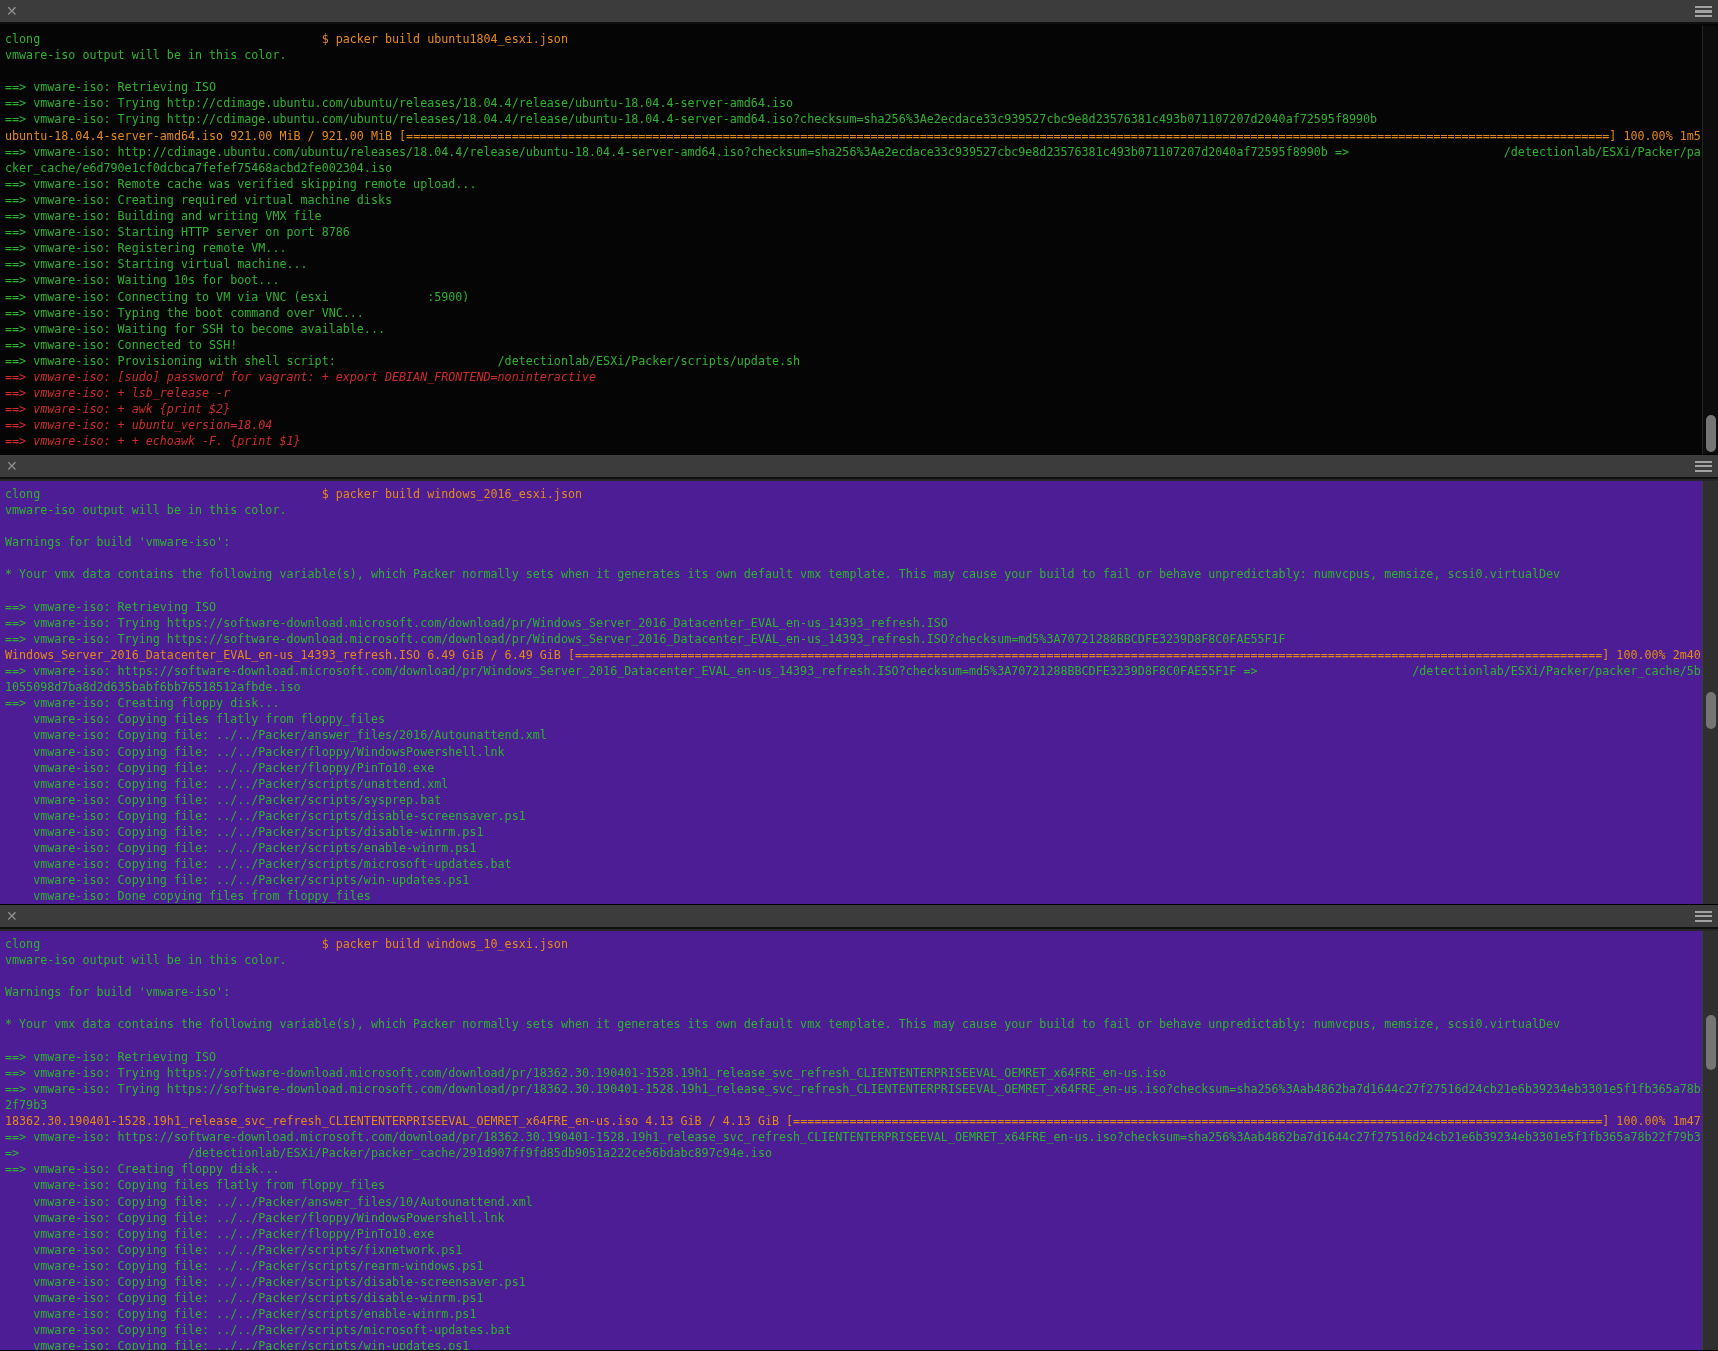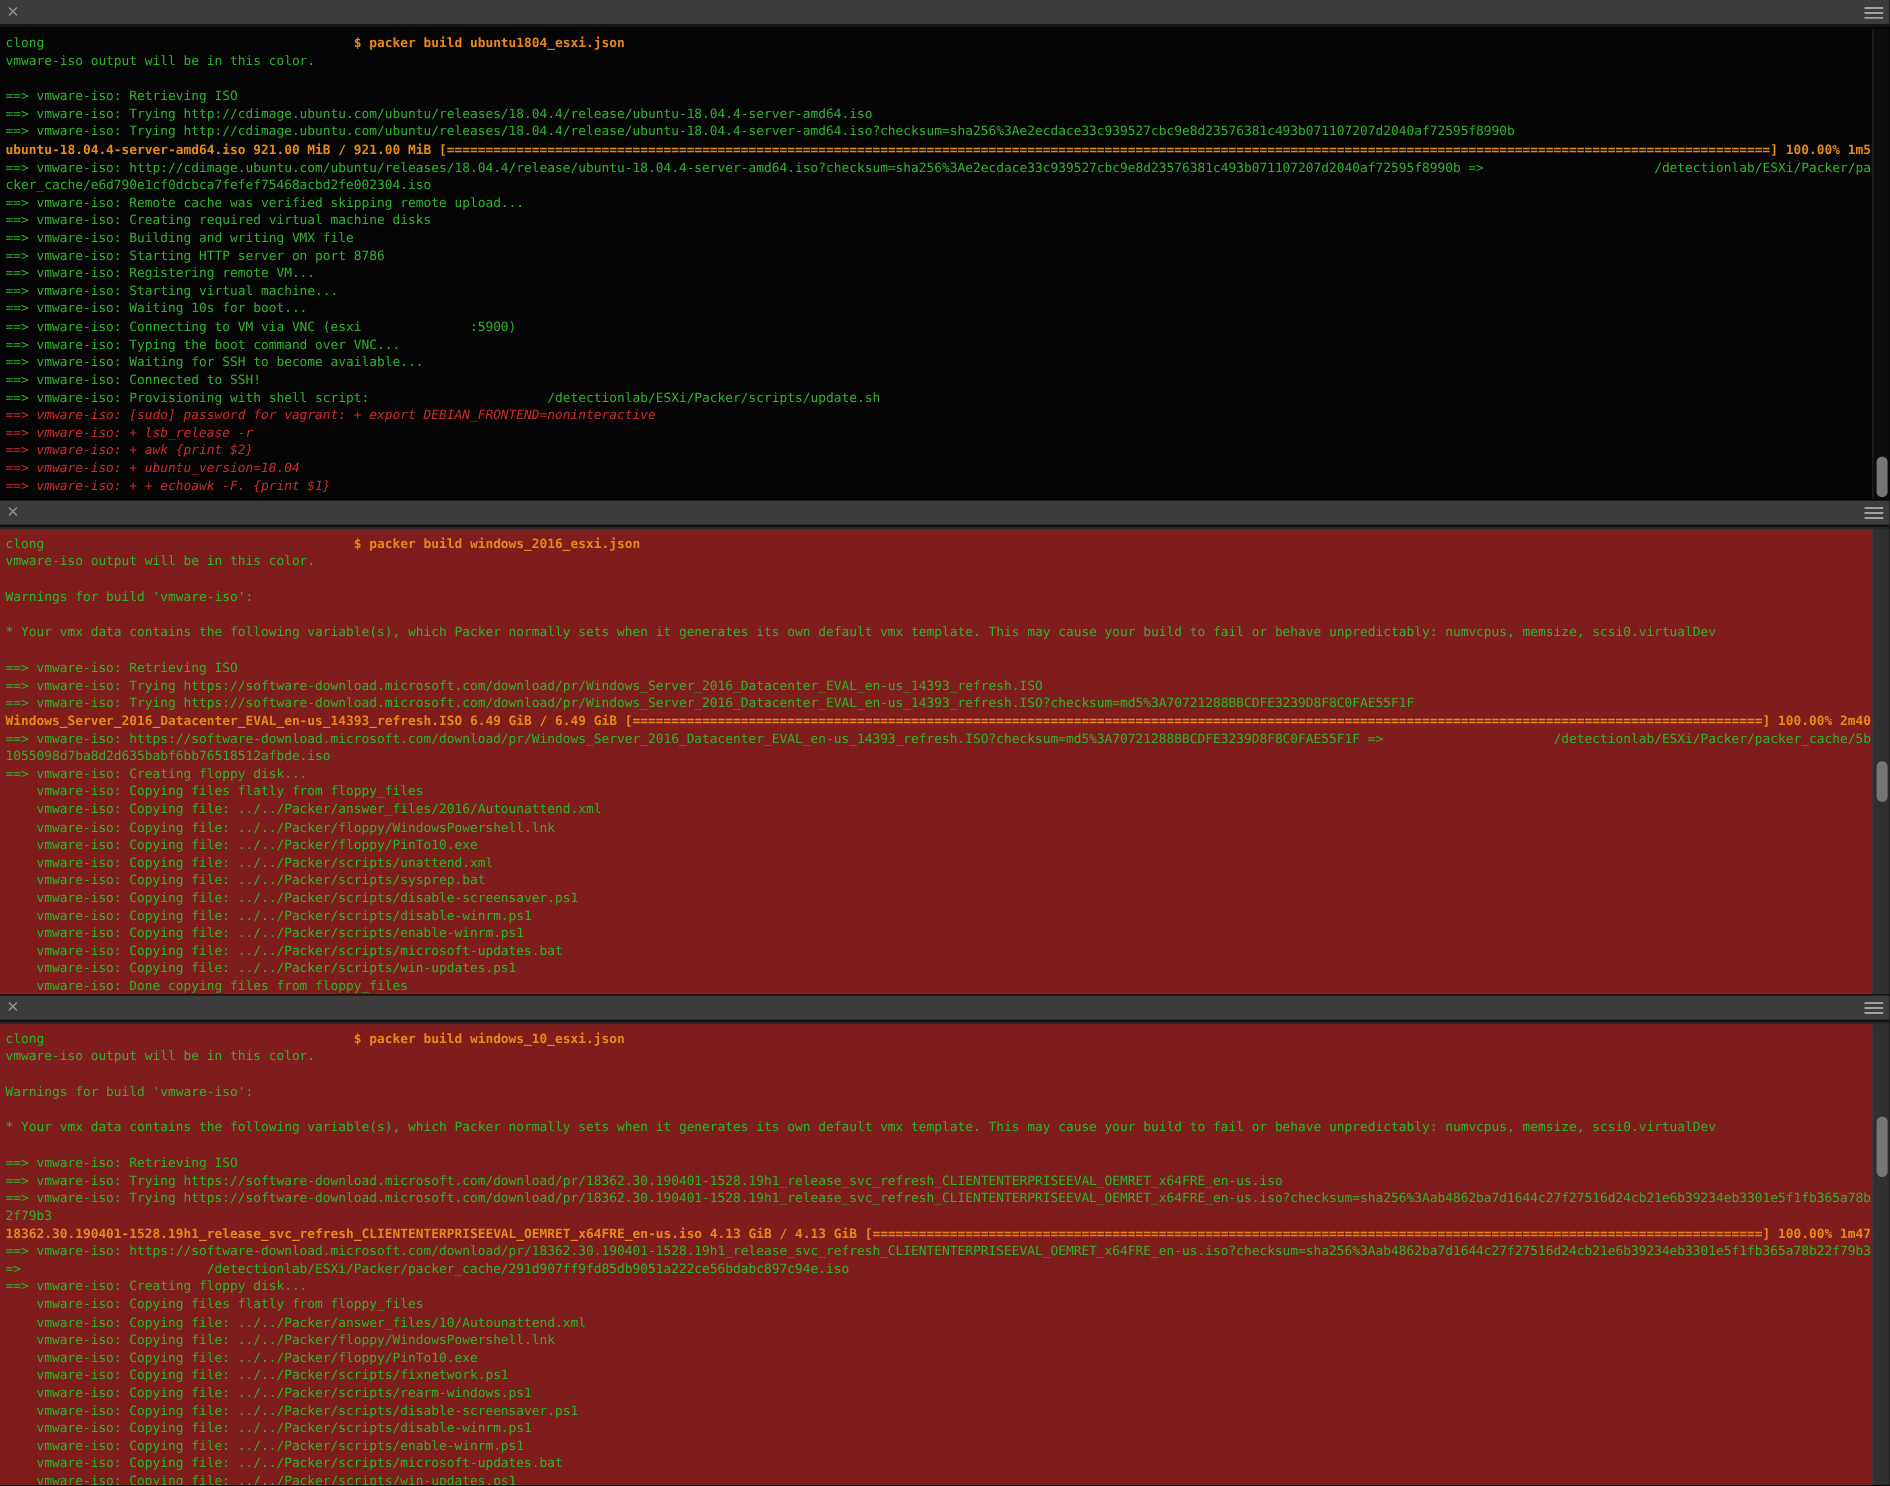--- a/index.html
+++ b/index.html
@@ -26,27 +26,27 @@
     width:17px; height:11px;
     background:repeating-linear-gradient(to bottom, #a2a2a2 0 2px, rgba(0,0,0,0) 2px 4.5px);
   }
 
   .content {
     position:absolute; top:26px; left:0; right:16px; bottom:0;
     padding:5px 0 0 5px; overflow:hidden;
     font-size:11.7px; line-height:16.1px; white-space:pre;
   }
   .pane-1 .content { background:#050505; }
-  .pane-2 .content, .pane-3 .content { background:#7f1d1d; }
+  .pane-2 .content, .pane-3 .content { background:#4c1d95; }
   .pane-1 { background:#050505; }
   .pane-2, .pane-3 { background:#272727; }
 
   .line { white-space:pre; }
   .c-green  { color:#2fb32f; }
-  .c-orange { color:#e68a17;font-weight:bold; }
+  .c-orange { color:#e68a17; }
   .c-red    { color:#cf2b2b;font-style:italic; }
 
   .scrolltrack {
     position:absolute; top:26px; right:0; bottom:0; width:16px;
   }
   .pane-1 .scrolltrack { background:#0c0c0c; border-left:1px solid #242424; }
   .pane-2 .scrolltrack, .pane-3 .scrolltrack { background:#2f2f2f; border-left:1px solid #3c3c3c; }
   .scrollthumb {
     position:absolute; left:3px; width:10px; border-radius:5px; background:#757575;
   }

